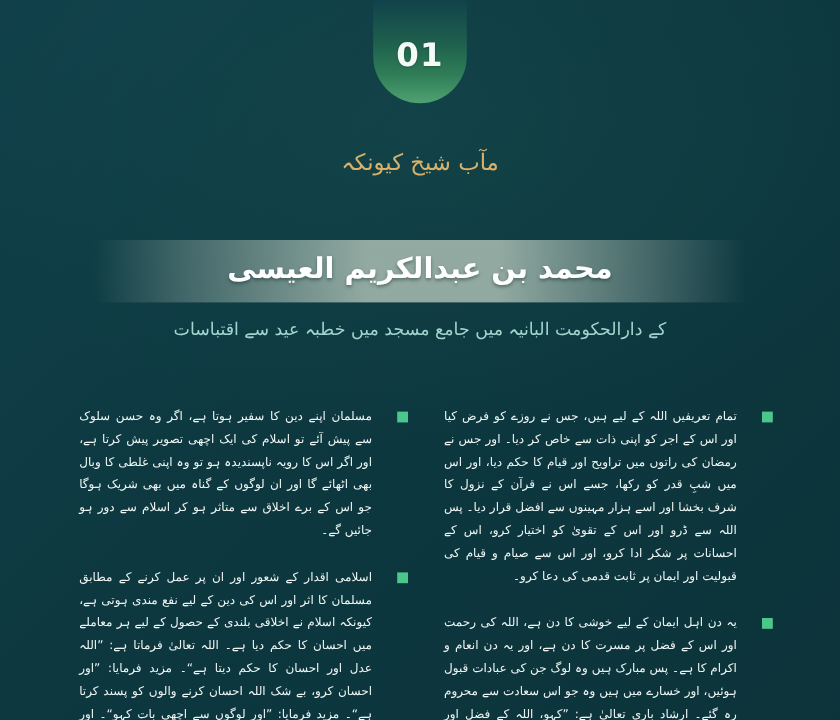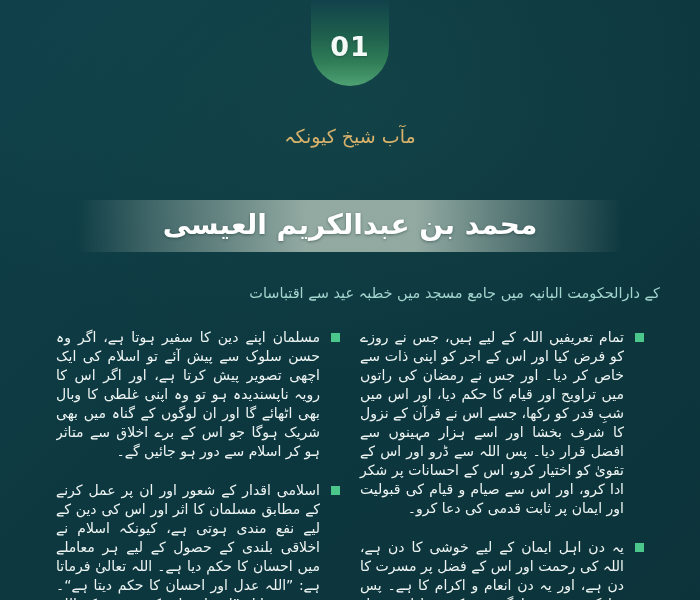--- a/index.html
+++ b/index.html
@@ -41,45 +41,45 @@
     background: linear-gradient(90deg,
       rgba(183,200,188,0) 0%,
       rgba(183,200,188,0.30) 14%,
       rgba(183,200,188,0.78) 42%,
       rgba(183,200,188,0.78) 62%,
       rgba(183,200,188,0.30) 86%,
       rgba(183,200,188,0) 100%);
     display: flex; align-items: center; justify-content: center;
   }
   .title-band .title {
-    direction: rtl; color: #ffffff; font-size: 28px; font-weight: bold;
+    direction: rtl; color: #ffffff; font-size: 24px; font-weight: bold;
     white-space: nowrap; text-shadow: 0 1px 3px rgba(10,40,40,0.45);
     padding-bottom: 4px;
   }
   
   .subtitle {
-    position: absolute; top: 280px; left: 40px; right: 40px;
-    direction: rtl; 
+    position: absolute; top: 262px; left: 40px; right: 40px;
+    direction: rtl; text-align: center;
     color: #a3d5cf; font-size: 14.5px; line-height: 26px;
   }
   
   .columns {
     position: absolute; top: 328px; left: 56px; right: 54px; bottom: 0;
     direction: rtl;
     display: flex; gap: 18px; overflow: hidden;
   }
   .col { width: 286px; flex: 0 0 286px; }
   .para { position: relative; padding-right: 22px; margin: 0 0 20px 0; }
   .para .bullet {
     position: absolute; right: 2px; top: 5px;
     width: 9px; height: 9px; background: #4cc78c;
   }
   .para p {
-    margin: 0; direction: rtl;
-    color: #eef5f3; font-size: 14px; line-height: 19px;
+    margin: 10px; direction: rtl;
+    color: #eef5f3; font-size: 10px; line-height: 19px;
     text-align: justify;
   }
 </style>
 </head>
 <body>
 
 <div class="page">
 
   <div class="badge">
     <span>01</span>

